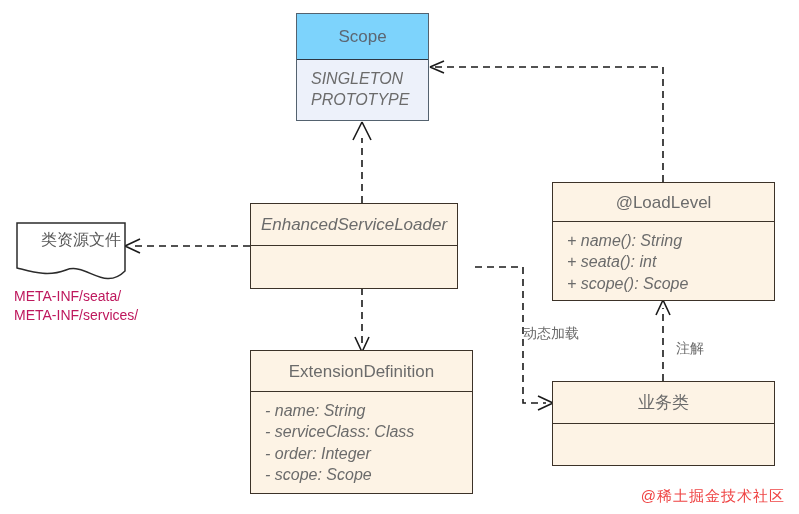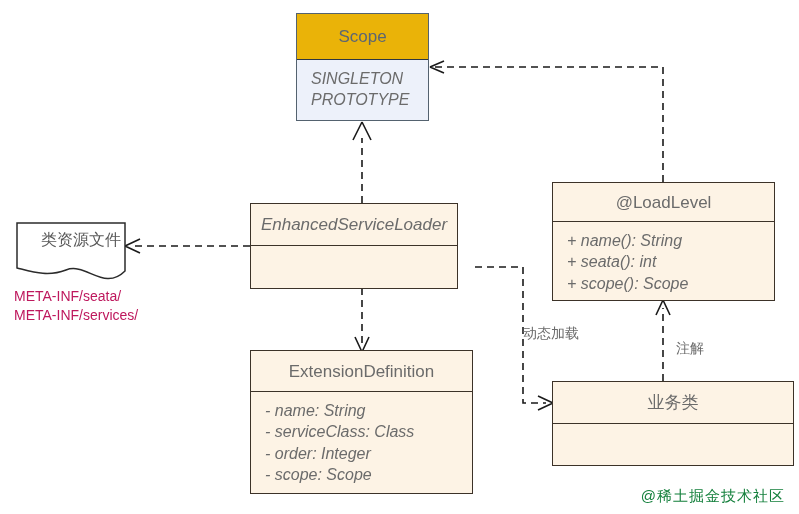--- a/index.html
+++ b/index.html
@@ -44,21 +44,21 @@
     font-size: 17px;
     line-height: 1;
     display: flex;
     align-items: center;
     justify-content: center;
     border-bottom: 1.6px solid #3c3228;
     background: #fdf3e5;
   }
   .uml-box.blue .uml-head {
     border-bottom: 1.6px solid #2d3642;
-    background: #eab308;
+    background: #7dd3fc;
     color: #5c6672;
   }
   .uml-body {
     box-sizing: border-box;
     flex: 1 1 auto;
     padding: 8px 14px 6px 14px;
     background: #fdf3e5;
     color: #6b6b6b;
     font-size: 16px;
     line-height: 1.33;
@@ -110,21 +110,21 @@
   }
   #label-dynamic { left: 487px; top: 325px; }
   #label-annotation { left: 640px; top: 340px; }
 
   
   .watermark {
     position: absolute;
     right: 14px;
     bottom: 8px;
     font-size: 15px;
-    color: #15803d;
+    color: #ef4444;
     letter-spacing: 1px;
     white-space: nowrap;
   }
 </style>
 </head>
 <body>
 
 <div id="canvas">
 
   <svg class="edges" viewBox="0 0 799 514">
@@ -191,21 +191,21 @@
   <div class="uml-box" id="node-extension-definition" style="left:250px; top:350px; width:223px; height:144px;">
     <div class="uml-head" style="height:41px;">ExtensionDefinition</div>
     <div class="uml-body">
       <div class="row">- name: String</div>
       <div class="row">- serviceClass: Class</div>
       <div class="row">- order: Integer</div>
       <div class="row">- scope: Scope</div>
     </div>
   </div>
 
-  <div class="uml-box" id="node-business-class" style="left:552px; top:381px; width:242px; height:85px;justify-content:center;">
+  <div class="uml-box" id="node-business-class" style="left:552px; top:381px; width:223px; height:85px;justify-content:center;">
     <div class="uml-head" style="height:42px;">业务类</div>
     <div class="uml-body"></div>
   </div>
 
   <div class="note-wrap">
     <div class="note-title">类资源文件</div>
   </div>
   <div class="note-lines">
     <div>META-INF/seata/</div>
     <div>META-INF/services/</div>

